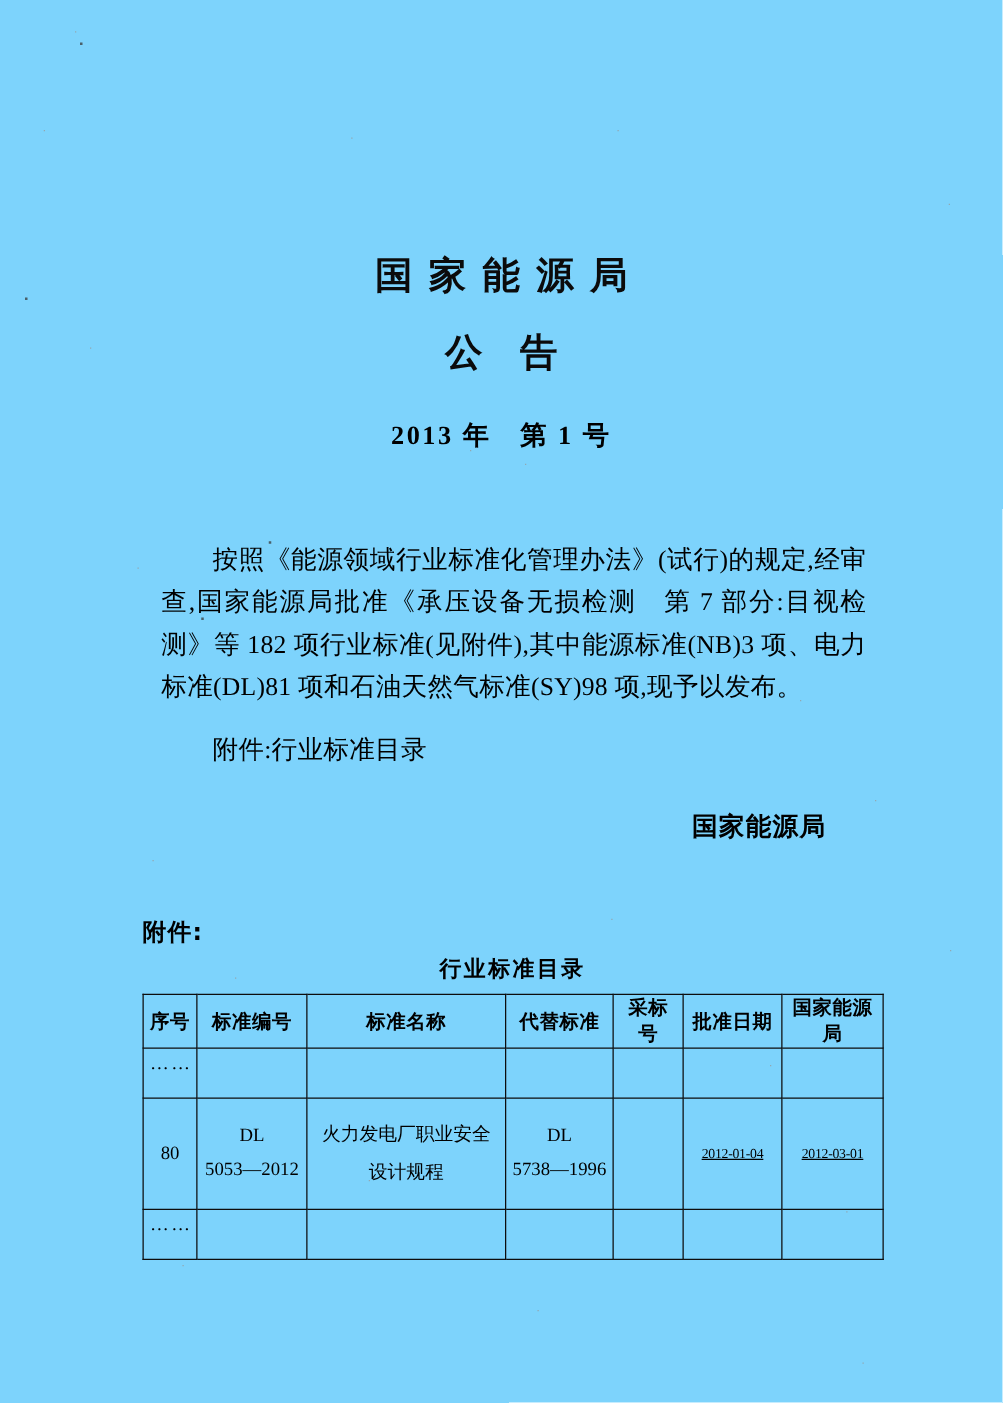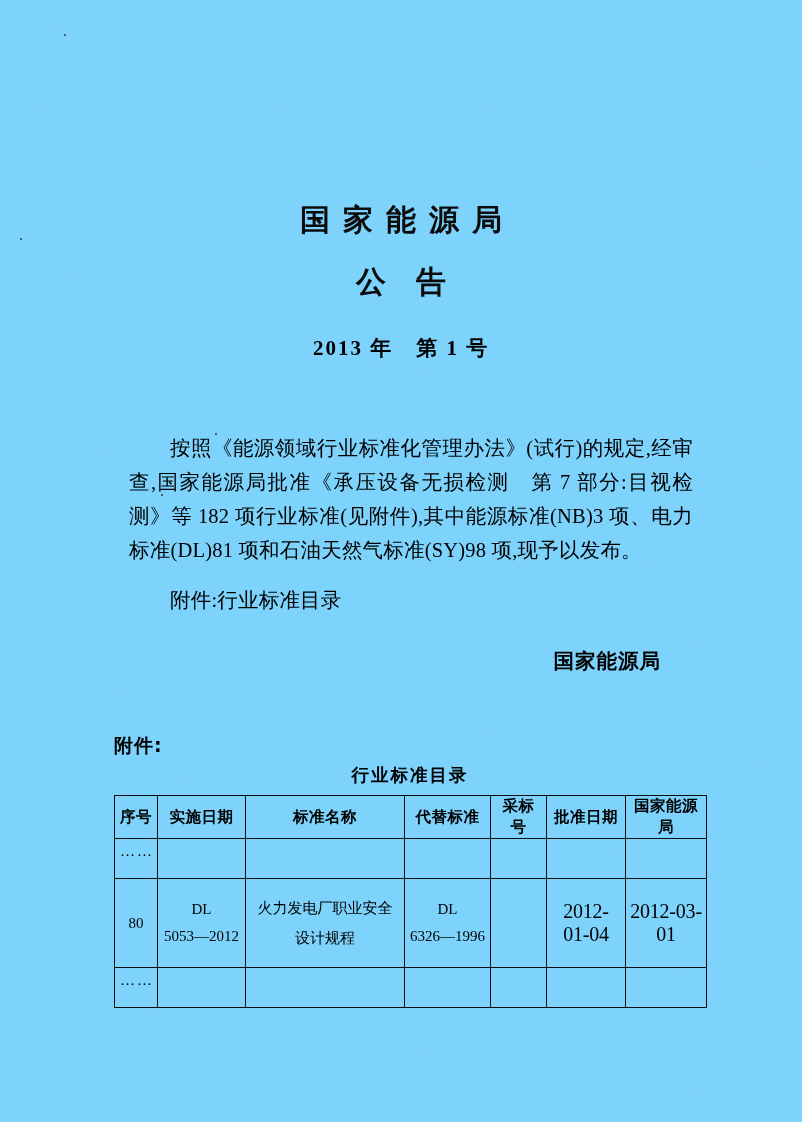--- a/index.html
+++ b/index.html
@@ -156,22 +156,23 @@
   .data-row td { height: 88px; }
   .cell-stack {
     line-height: 27px;
   }
   .cell-name {
     text-align: left;
     line-height: 30px;
     padding-left: 2px;
   }
   .date-cell {
-    font-size: 20px;
+    font-size: 11px;
     letter-spacing: -0.2px;
+    text-decoration: underline;
   }
   .num-cell { font-size: 15px; }
 
   .c-seq   { width: 43px; }
   .c-code  { width: 88px; }
   .c-name  { width: 159px; }
   .c-repl  { width: 86px; }
   .c-adopt { width: 56px; }
   .c-appr  { width: 79px; }
   .c-impl  { width: 81px; }
@@ -237,21 +238,21 @@
         <col class="c-code">
         <col class="c-name">
       <col class="c-repl">
         <col class="c-adopt">
         <col class="c-appr">
         <col class="c-impl">
     </colgroup>
     <tbody>
       <tr class="hdr">
         <td>序号</td>
-        <td>实施日期</td>
+        <td>标准编号</td>
         <td>标准名称</td>
         <td>代替标准</td>
         <td>采标号</td>
         <td>批准日期</td>
         <td>国家能源局</td>
       </tr>
 
       <tr class="dots-row">
         <td class="dots">……</td>
         <td></td>
@@ -270,21 +271,21 @@
             <div>5053—2012</div>
           </div>
         </td>
         <td class="cell-name">
           <div>火力发电厂职业安全</div>
           <div>设计规程</div>
         </td>
         <td>
           <div class="cell-stack">
             <div>DL</div>
-            <div>6326—1996</div>
+            <div>5738—1996</div>
           </div>
         </td>
         <td></td>
         <td class="date-cell">2012-01-04</td>
         <td class="date-cell">2012-03-01</td>
       </tr>
 
       <tr class="dots-row">
         <td class="dots">……</td>
         <td></td>

